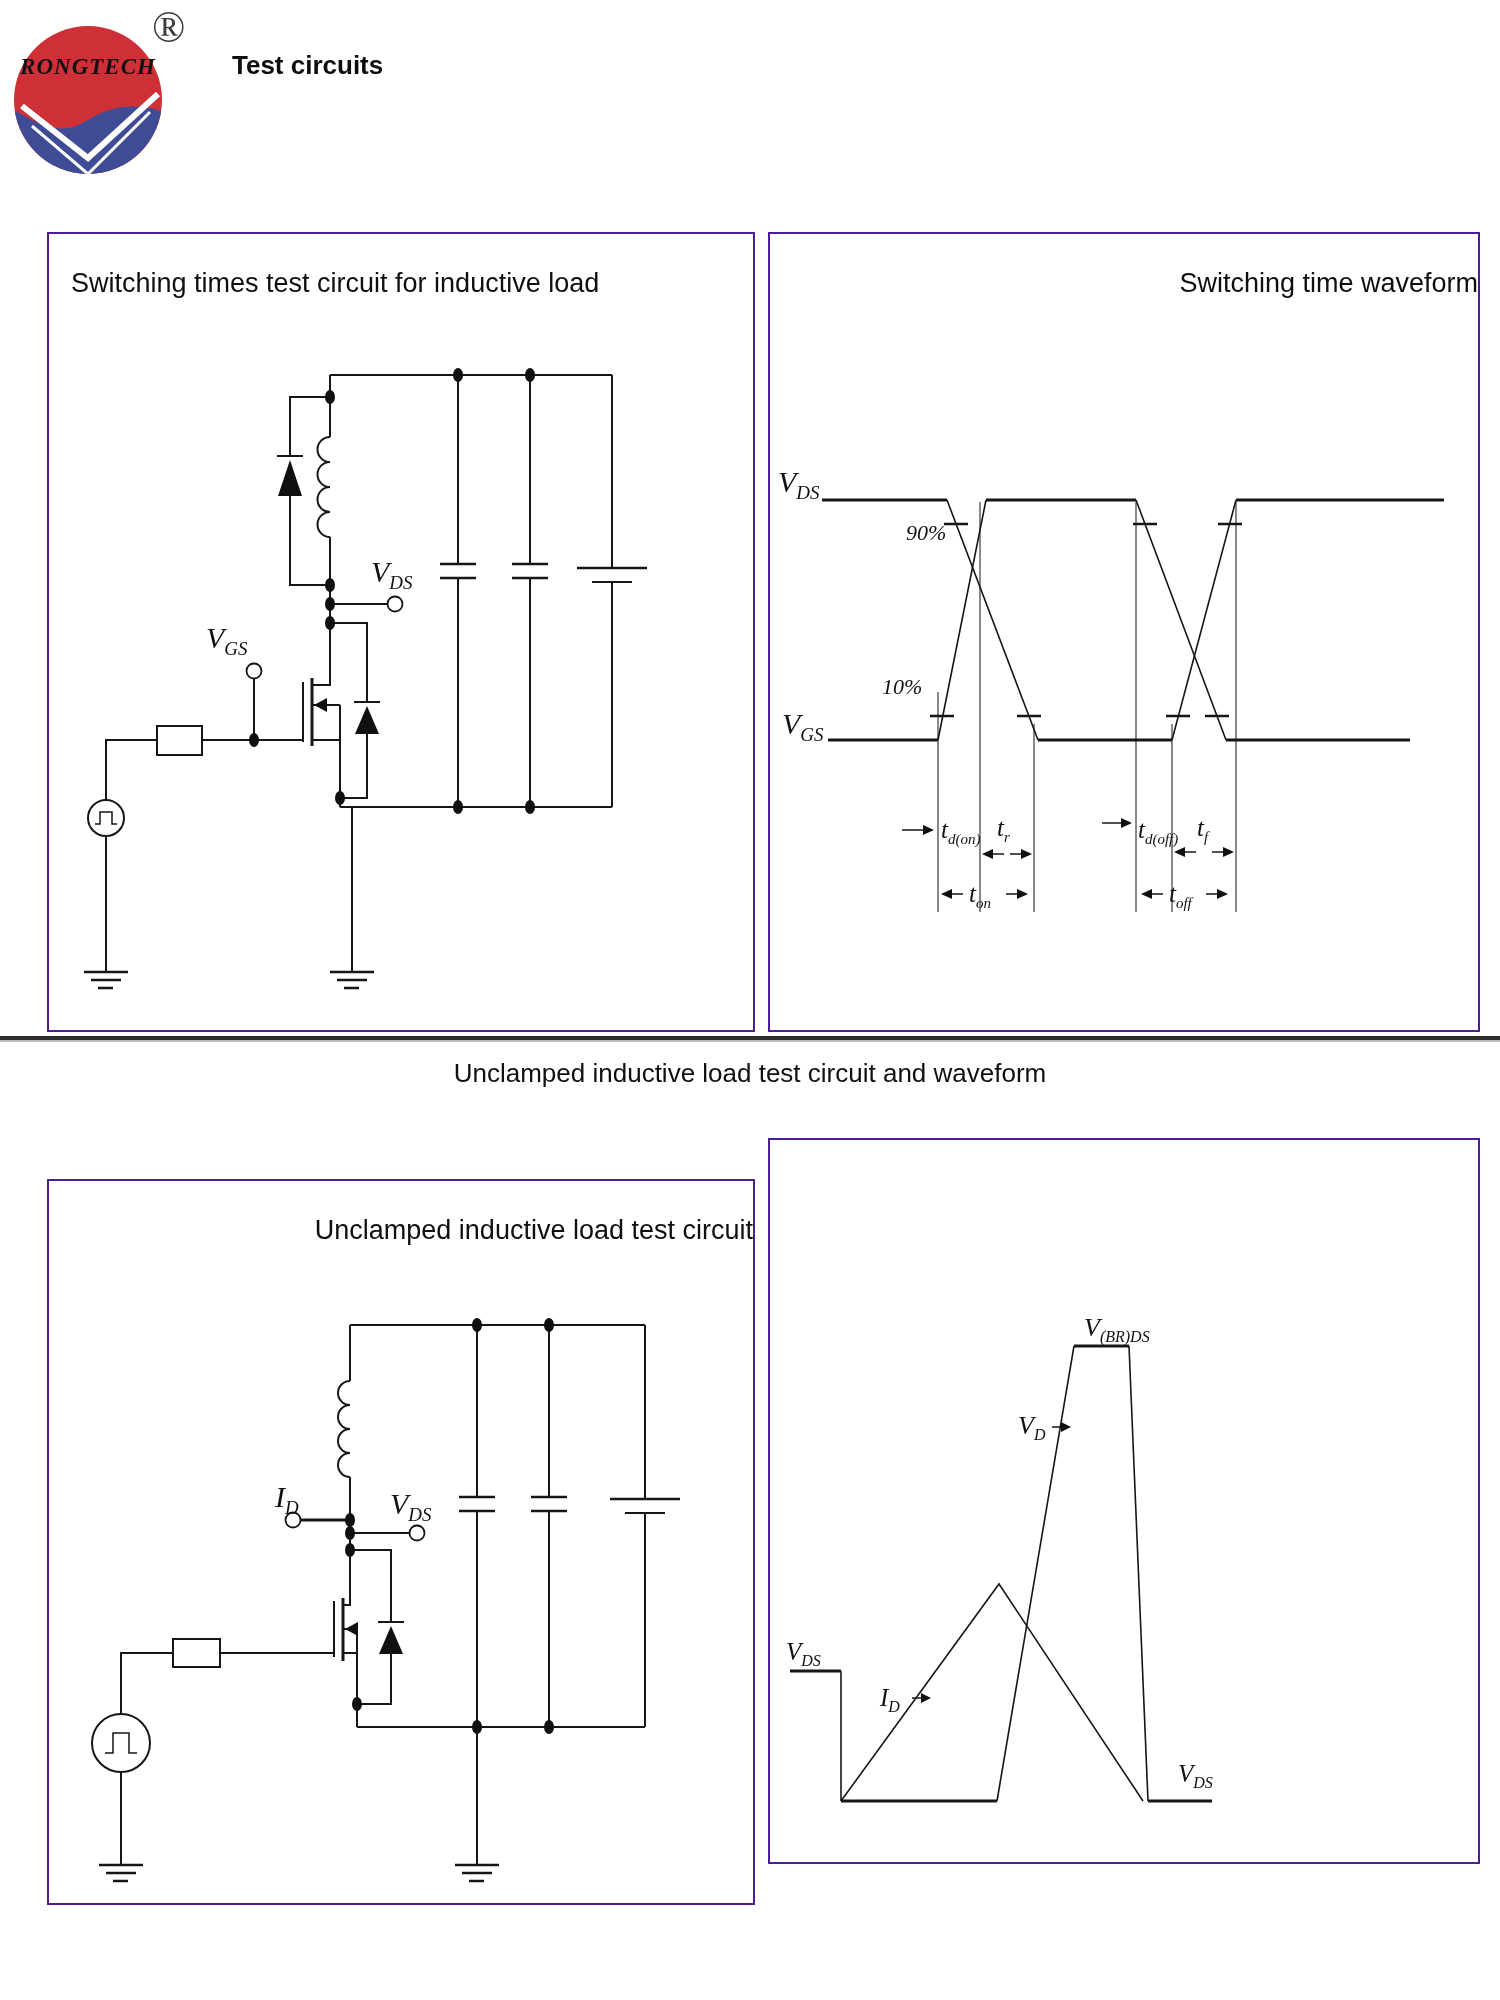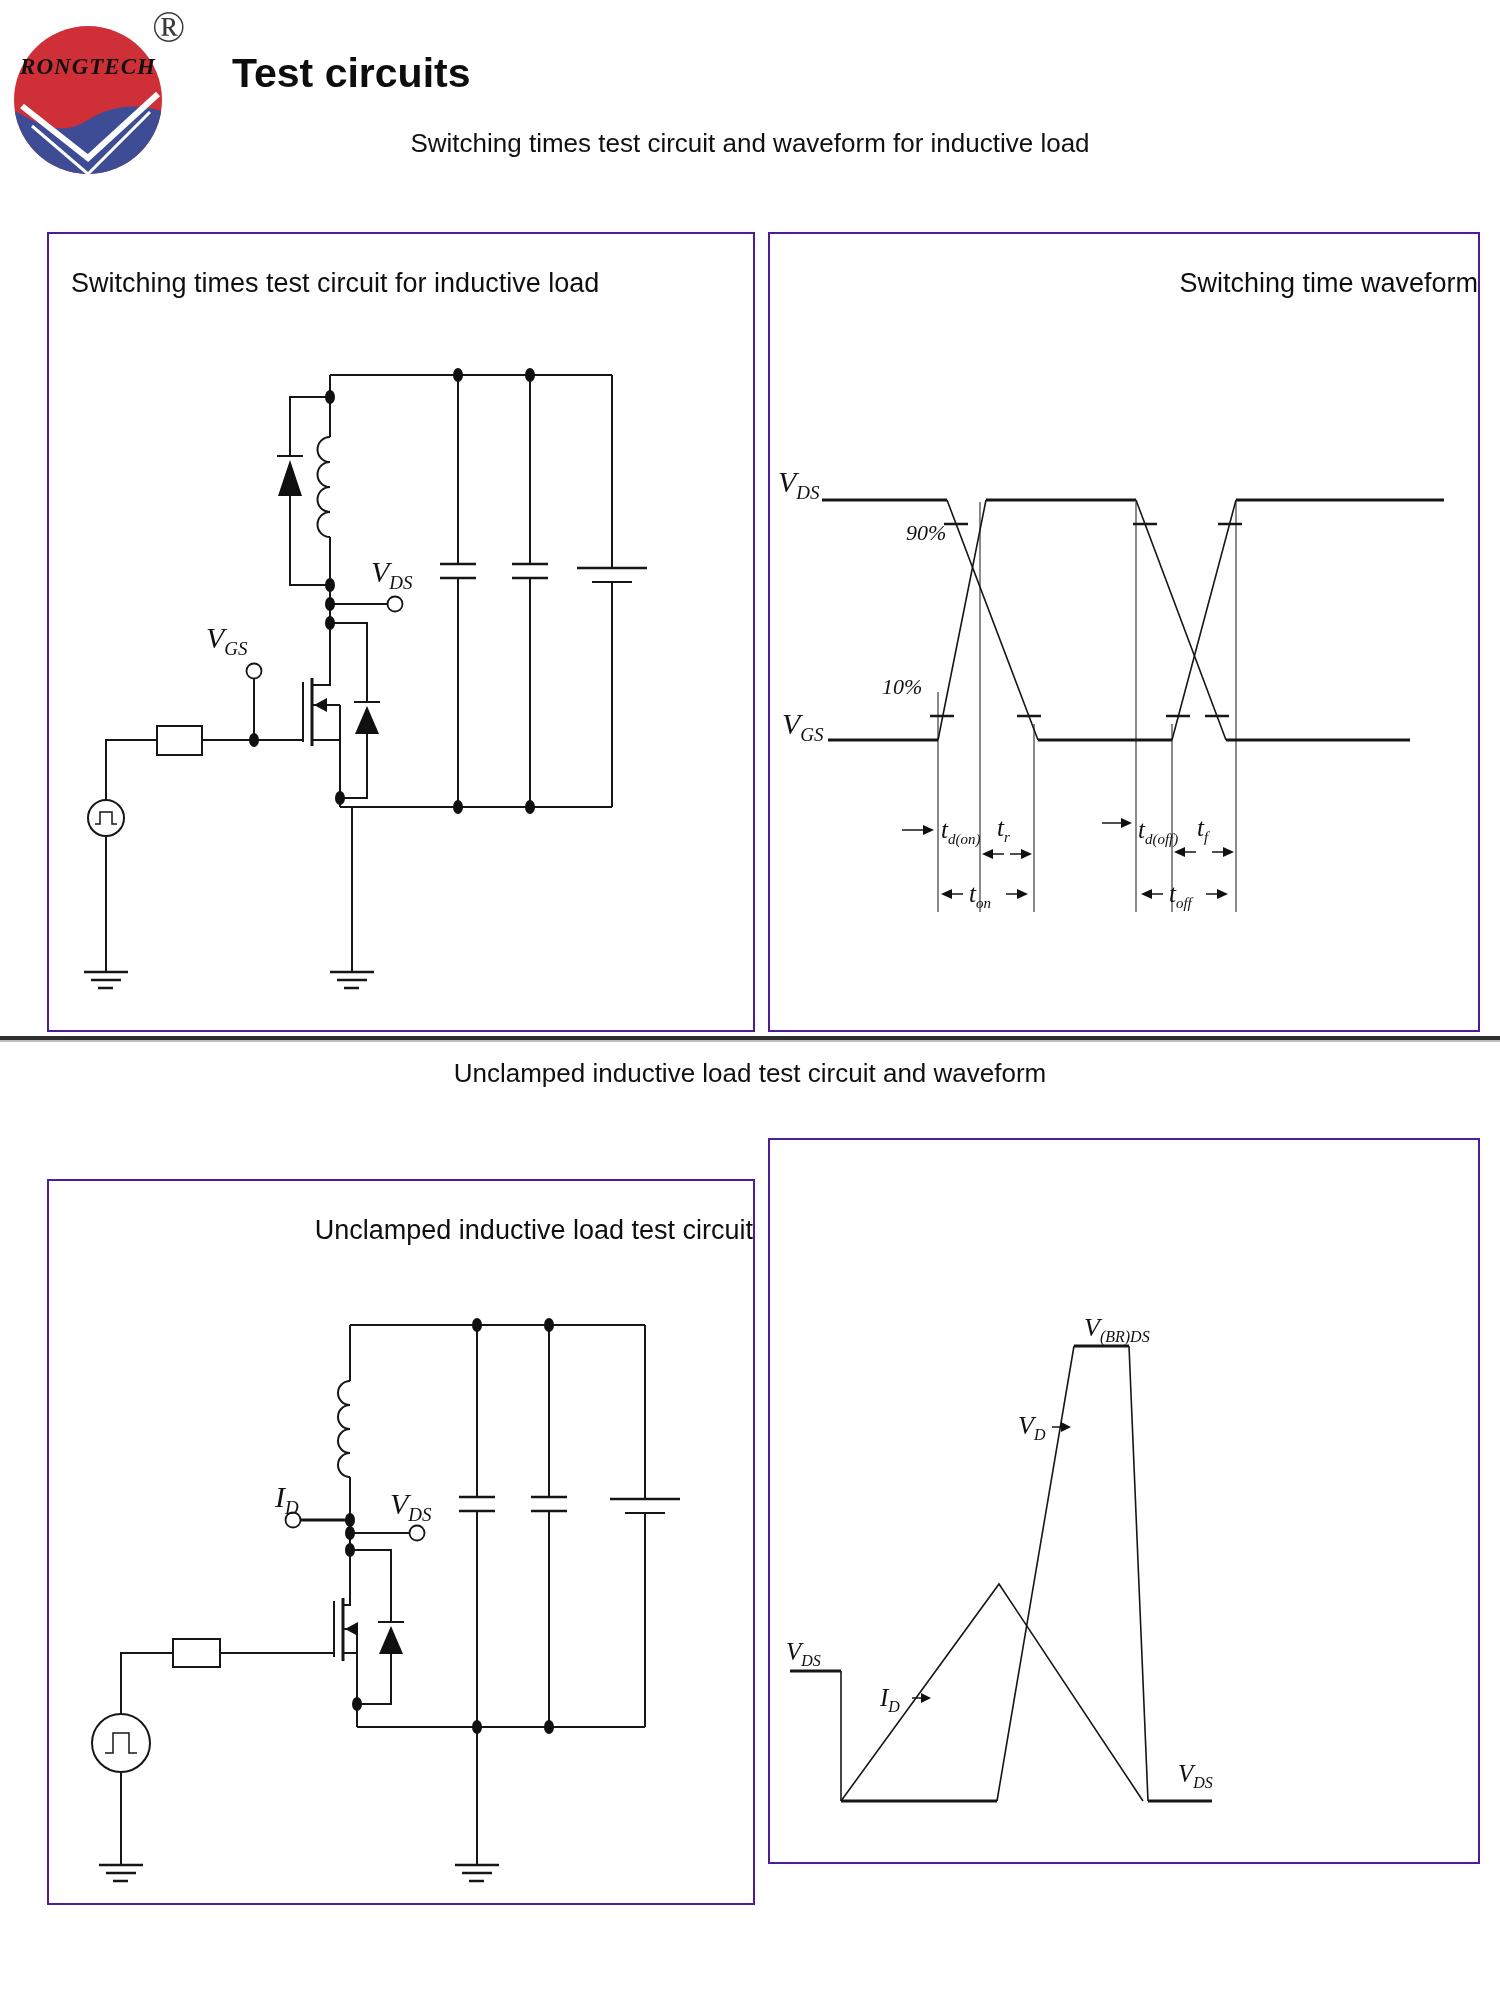--- a/index.html
+++ b/index.html
@@ -3,21 +3,21 @@
 <meta charset="utf-8">
 <style>
   html,body{margin:0;padding:0;background:#ffffff;}
   .page{position:relative;width:1500px;height:2000px;background:#ffffff;overflow:hidden;
         font-family:"Liberation Sans",sans-serif;color:#161616;}
 
   
   .logo-wrap{position:absolute;left:8px;top:6px;width:190px;height:185px;}
   .logo-reg{position:absolute;left:144px;top:-4px;font-size:44px;color:#3a3a3a;
             font-family:"Liberation Serif",serif;}
-  .page-title{position:absolute;left:232px;top:50px;font-size:41px;font-weight:bold;color:#0d0d0d;}
+  .page-title{position:absolute;left:232px;top:50px;font-size:26px;font-weight:bold;color:#0d0d0d;}
 
   .subtitle{position:absolute;width:1500px;text-align:center;font-size:26px;color:#101010;}
   .subtitle1{top:128px;}
   .subtitle2{top:1058px;}
 
   .panel{position:absolute;border:2px solid #4c1d95;background:#fff;}
   .p-r1l{left:47px;top:232px;width:704px;height:796px;}
   .p-r1r{left:768px;top:232px;width:708px;height:796px;}
   .p-r2l{left:47px;top:1179px;width:704px;height:722px;}
   .p-r2r{left:768px;top:1138px;width:708px;height:722px;}
@@ -61,21 +61,20 @@
         <path d="M2,102 C30,118 52,132 80,114 C106,97 134,98 156,106 L156,175 L2,175 Z" fill="#3e4c95"></path>
         <path d="M14,100 L80,152 L150,88" fill="none" stroke="#ffffff" stroke-width="6"></path>
         <path d="M24,120 L80,168 L142,106" fill="none" stroke="#ffffff" stroke-width="3"></path>
       </g>
       <text x="80" y="68" text-anchor="middle" font-family="Liberation Sans, sans-serif" font-style="normal" font-weight="bold" font-size="23" fill="#ffffff" letter-spacing="1">RONGTECH</text>
     </svg>
     <div class="logo-reg">®</div>
   </div>
   <div class="page-title">Test circuits</div>
 
-  <div class="subtitle subtitle1">Switching times test circuit and waveform for inductive load</div>
 
   <div class="panel p-r1l">
     <div class="panel-title pt-left">Switching times test circuit for inductive load</div>
     <svg width="704" height="792" viewBox="0 0 704 792">
 
       <path class="wire" d="M281,141 H563"></path>
       <path class="wire" d="M291,573 H563"></path>
 
       <path class="wire" d="M281,141 V203 M281,303 V451 H263"></path>
       <path class="wire" d="M281,203 A12.5,12.5 0 0 0 281,228 A12.5,12.5 0 0 0 281,253 A12.5,12.5 0 0 0 281,278 A12.5,12.5 0 0 0 281,303"></path>

